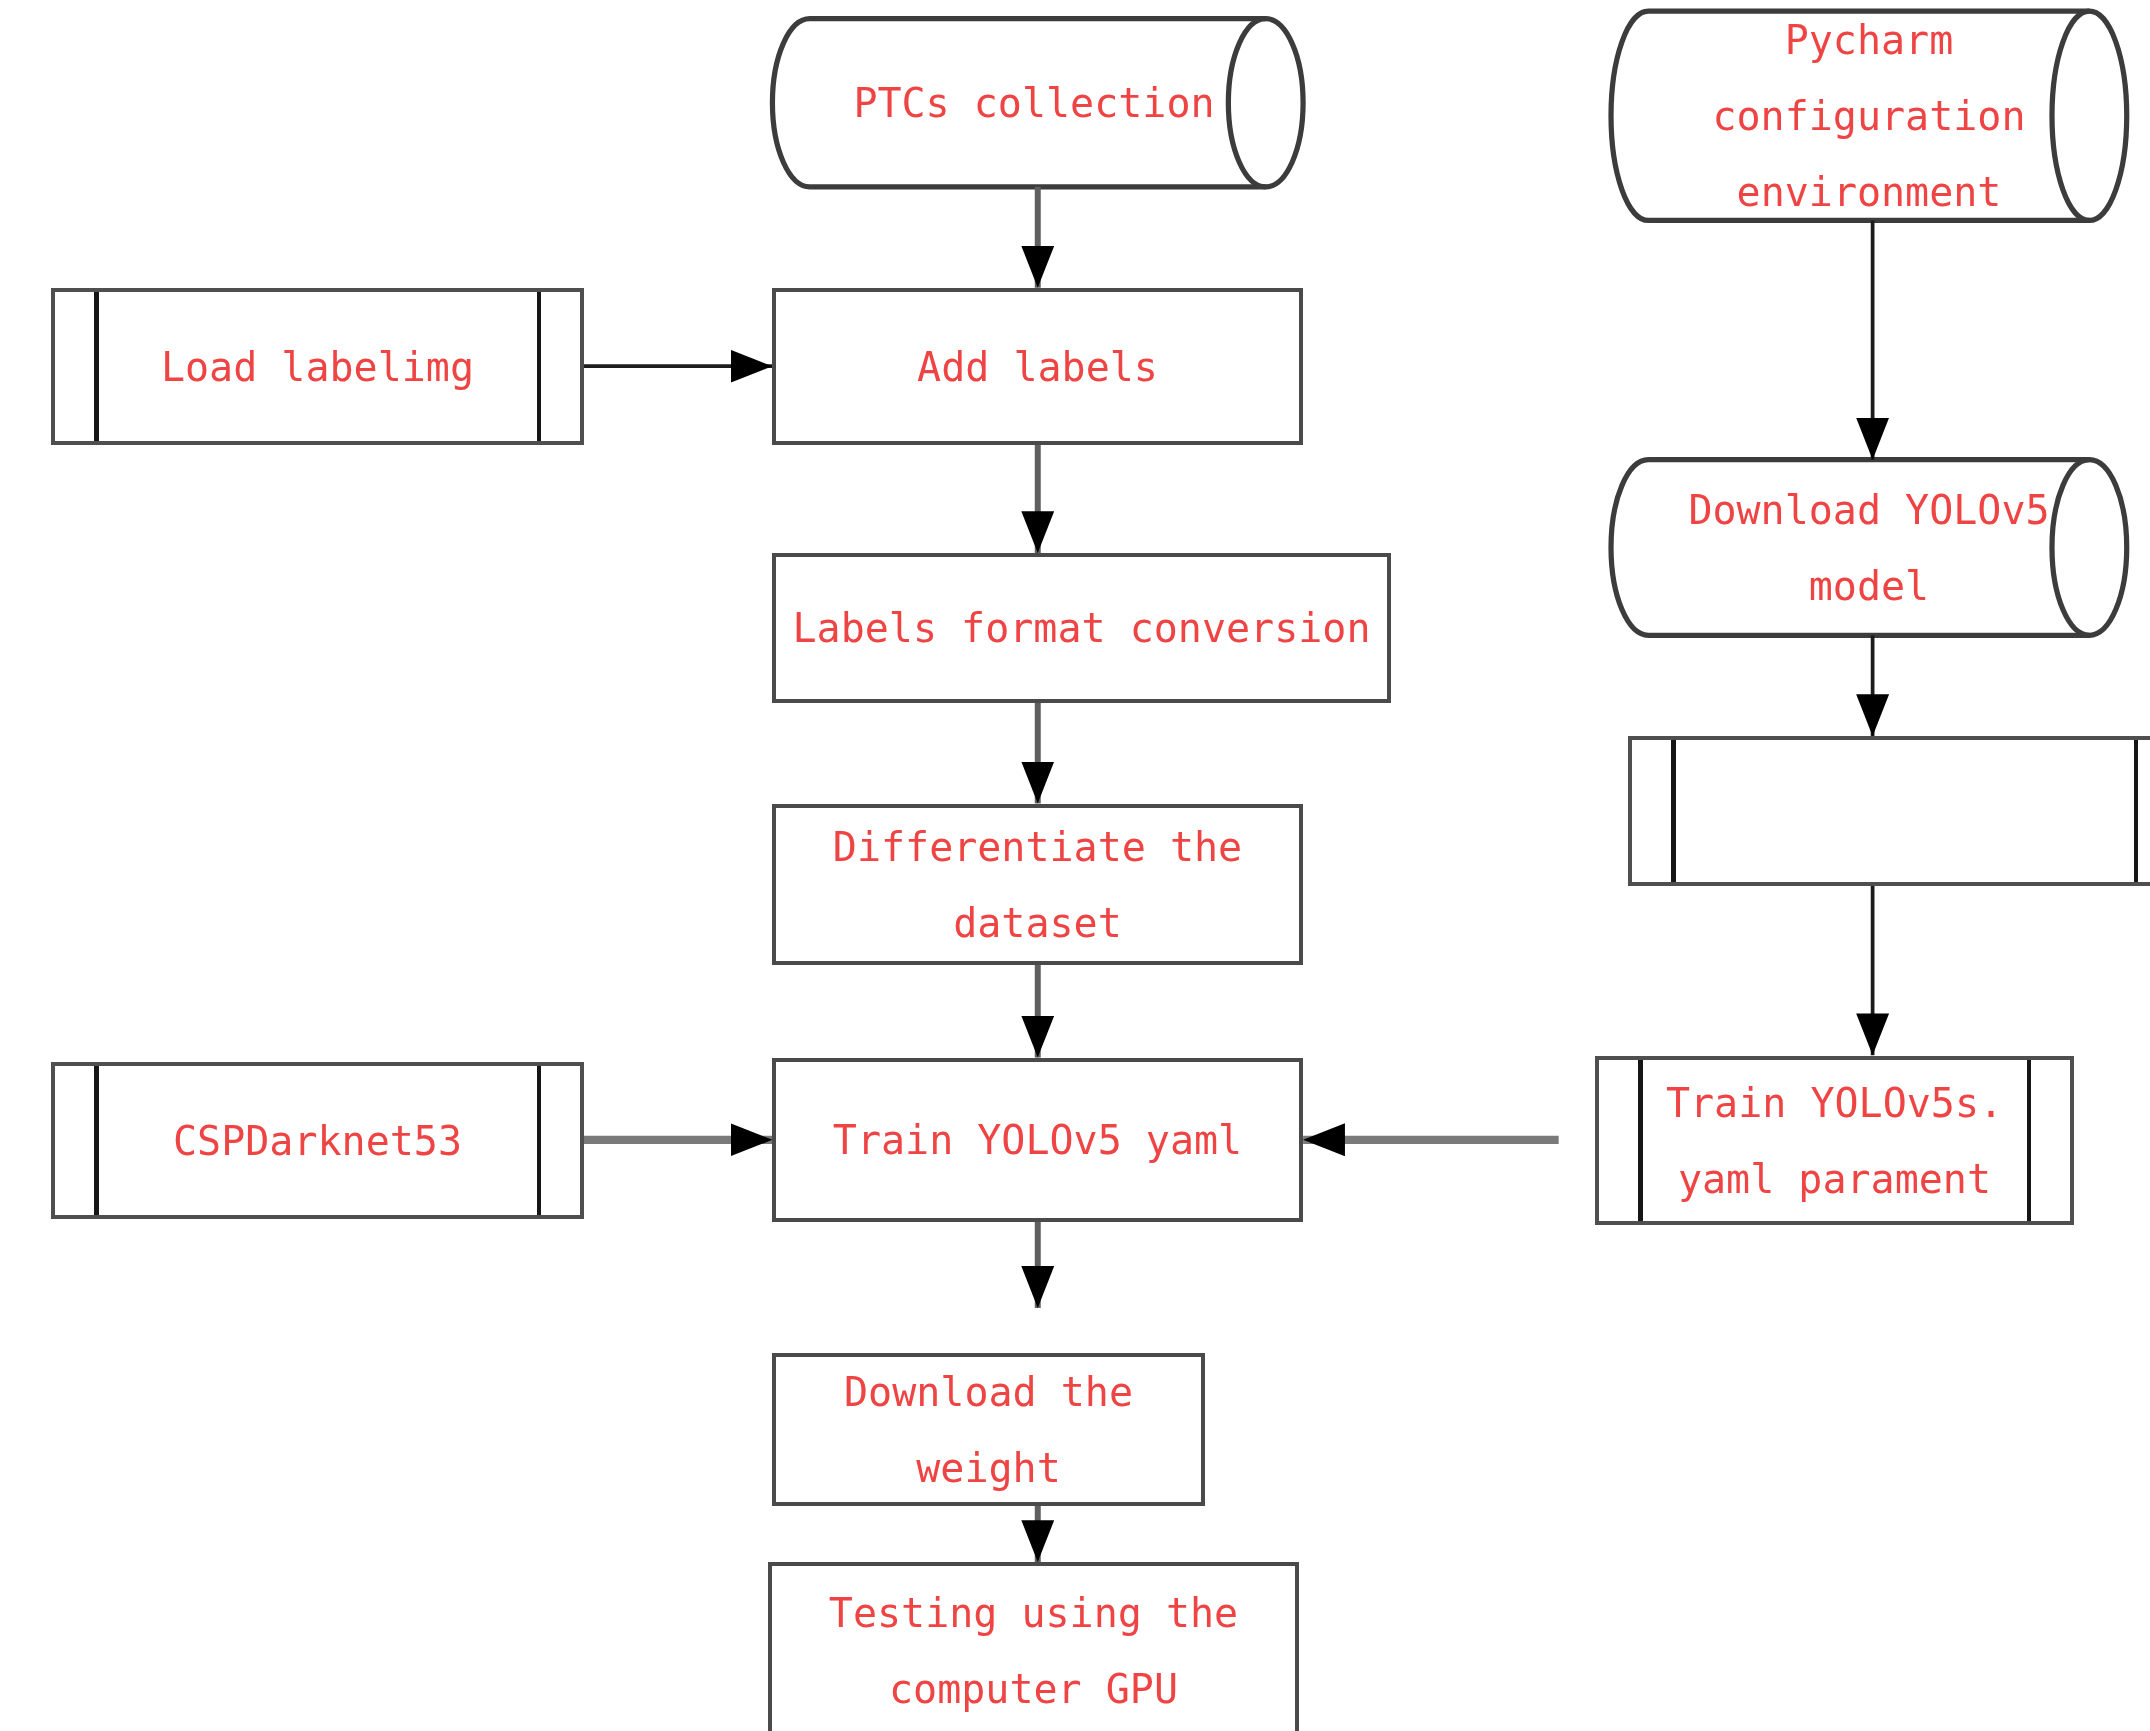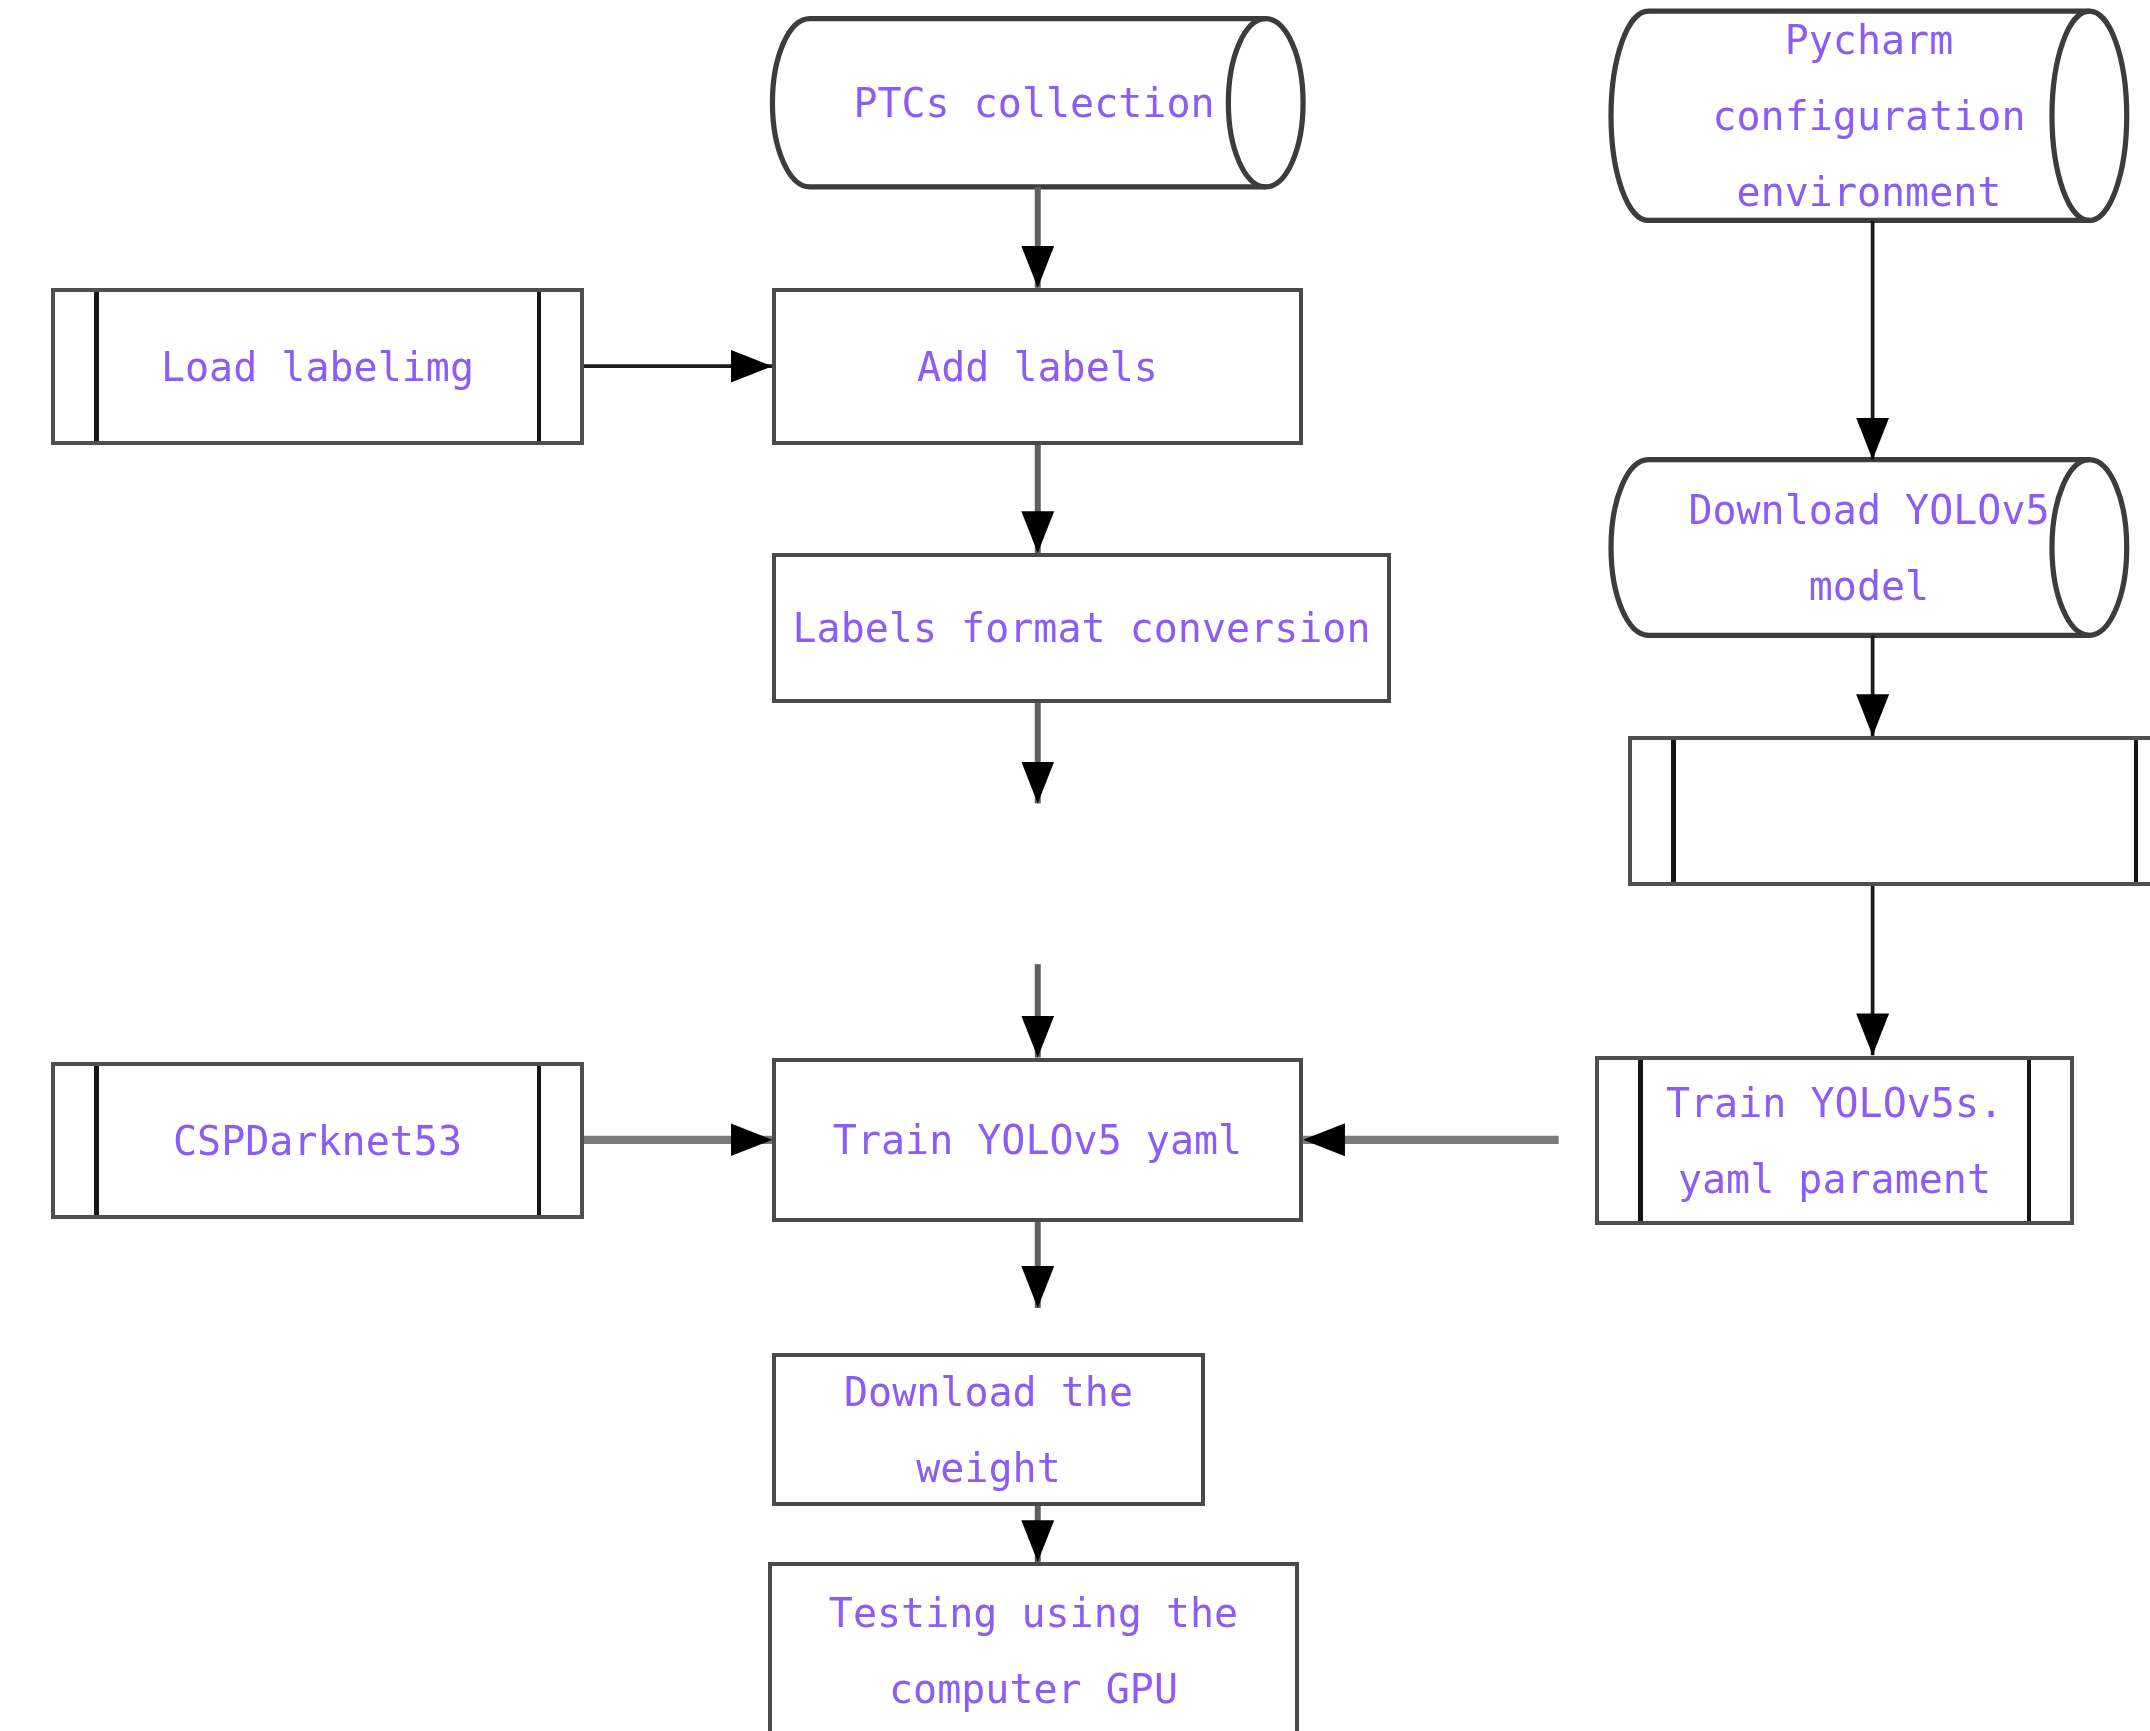--- a/index.html
+++ b/index.html
@@ -4,21 +4,21 @@
 <style>
   html,body{margin:0;padding:0;background:#ffffff;}
   #canvas{position:relative;width:2151px;height:1731px;background:#ffffff;overflow:hidden;
           font-family:"DejaVu Sans Mono", monospace;}
   #wires{position:absolute;left:0;top:0;width:2151px;height:1731px;}
   .node{position:absolute;box-sizing:border-box;display:flex;align-items:center;justify-content:center;
         text-align:center;z-index:2;}
   .proc{background:#ffffff;border:4.5px solid #4a4a4a;}
   .predef{background:#ffffff;border:4.5px solid #4f4f4f;margin-left:36px;}
   .cyl-label{background:transparent;border:none;z-index:3;}
-  .lbl{font-size:40px;line-height:1.9;color:#8b5cf6;white-space:pre-line;}
+  .lbl{font-size:40px;line-height:1.9;color:#ef4444;white-space:pre-line;}
   .predef .lbl{padding:0 57px;}
   .bar{position:absolute;top:0;bottom:0;width:4.5px;background:#161616;}
   .bar.l{left:39px;}
   .bar.r{right:39px;}
   .stem-gray{stroke:#5f5f5f;stroke-width:8;}
   .stem-dark{stroke:#1c1c1c;stroke-width:5;}
   .stem-thick{stroke:#7a7a7a;stroke-width:11;}
   .cylshape{fill:#ffffff;stroke:#3c3c3c;stroke-width:7;}
   .cyllens{fill:none;stroke:#3c3c3c;stroke-width:7;}
 </style>
@@ -93,20 +93,23 @@
   </div>
 
   <div class="node proc" style="left:772px;top:288px;width:531px;height:157px">
     <span class="lbl">Add labels</span>
   </div>
 
   <div class="node proc" style="left:772px;top:553px;width:619px;height:150px">
     <span class="lbl">Labels format conversion</span>
   </div>
 
+  <div class="node proc" style="left:772px;top:804px;width:531px;height:161px">
+    <span class="lbl">Differentiate the dataset</span>
+  </div>
 
   <div class="node proc" style="left:772px;top:1058px;width:531px;height:164px">
     <span class="lbl">Train YOLOv5 yaml</span>
   </div>
 
   <div class="node proc" style="left:772px;top:1353px;width:433px;height:153px">
     <span class="lbl">Download the weight</span>
   </div>
 
   <div class="node proc" style="left:768px;top:1562px;width:531px;height:178px">

